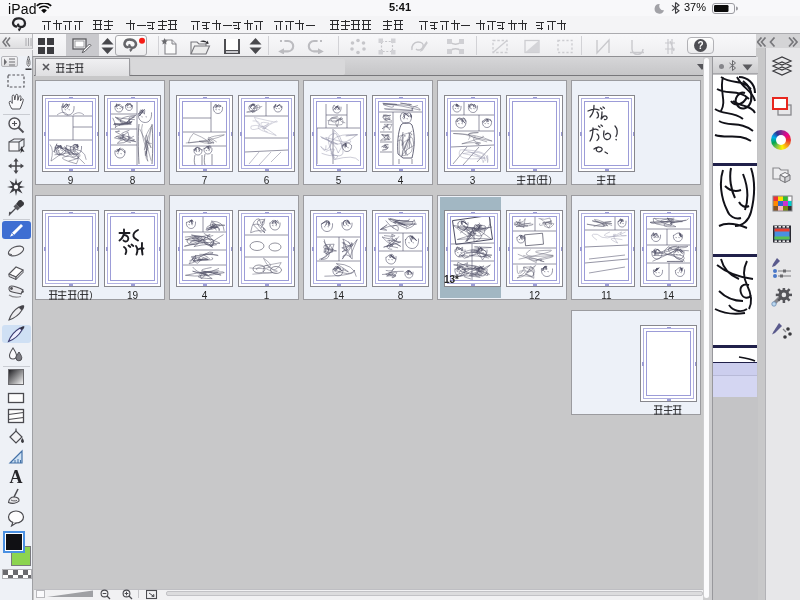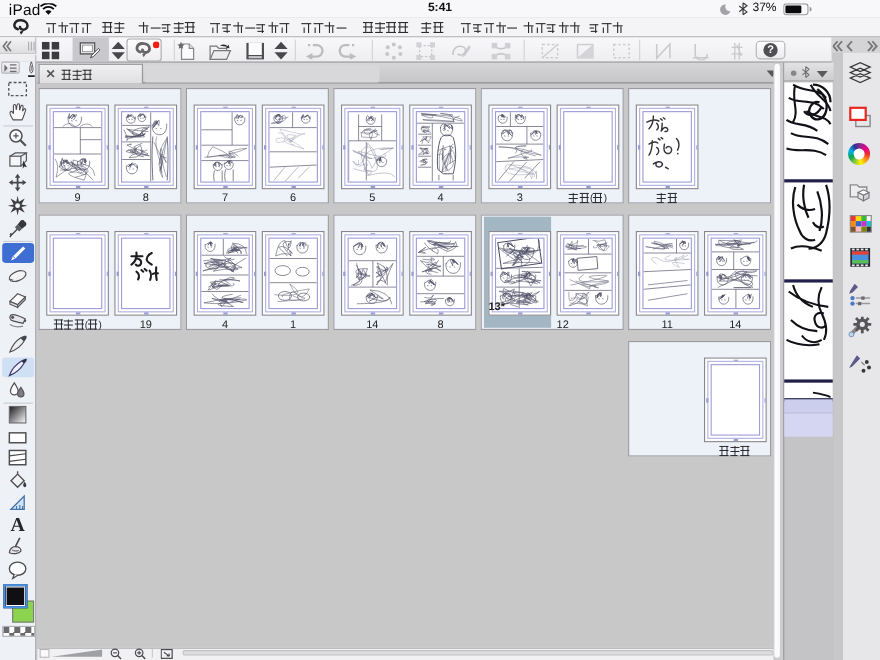--- a/index.html
+++ b/index.html
@@ -750,21 +750,21 @@
       <path d="M4.0 20.8 Q7.7 14.9 11.3 22.3 Q11.8 14.9 9.0 22.1 Q4.5 15.4 8.9 20.6 Q8.6 14.9 7.8 21.6 Q6.4 16.1 11.1 19.8" fill="none" stroke="#4a4a62" stroke-width="0.55"></path>
       <path d="M5.8 22.4 l1.3 .3 M8.4 22.4 l1.3 .3" stroke="#4a4a62" stroke-width="0.55"></path>
       <path d="M28.5 51.0 C27.7 57.3 31.2 59.5 33.8 59.5 C37.3 59.5 40.0 56.8 39.5 51.5" fill="none" stroke="#50506a" stroke-width="0.6"></path>
       <path d="M28.5 52.4 Q36.0 45.6 29.4 53.4 Q32.6 45.3 33.1 53.0 Q34.7 45.8 29.8 51.9 Q38.3 45.3 29.7 54.0 Q31.3 46.6 34.3 52.2" fill="none" stroke="#4a4a62" stroke-width="0.55"></path>
       <path d="M31.0 54.5 l1.3 .3 M34.5 54.5 l1.3 .3" stroke="#4a4a62" stroke-width="0.55"></path>
       <path d="M10.3 38.4 Q23.2 41.8 31.2 44.7 Q24.2 43.9 28.9 43.2 Q6.5 39.0 21.8 43.7 Q39.9 40.8 40.4 39.2 Q19.9 41.6 23.3 45.6 Q8.9 38.7 4.8 37.2" fill="none" stroke="#54546a" stroke-width="0.45"></path>
       <path d="M17.6 32.7 Q2.7 41.8 40.2 38.4 Q5.9 33.9 38.2 33.2 Q41.5 34.8 5.7 42.2" fill="none" stroke="#54546a" stroke-width="0.45"></path>
       <path d="M5.5 58.4 Q10.2 58.7 19.4 59.6 Q4.3 53.2 20.9 61.3 Q20.5 48.6 17.3 49.4 Q15.8 59.2 4.1 61.0 Q19.2 51.6 6.2 54.3" fill="none" stroke="#54546a" stroke-width="0.45"></path>
       <path d="M4.1 48.3 Q4.0 59.2 6.0 55.8 Q8.8 57.6 11.3 50.0 Q24.6 55.5 19.6 59.3 Q26.6 48.2 10.2 50.1 Q14.5 60.2 22.6 48.5 Q5.9 59.5 19.3 53.5" fill="none" stroke="#54546a" stroke-width="0.45"></path>
     </svg>
-    <div class="abs" style="left:506px;top:290px;width:57px;text-align:left;font-size:10px;font-weight:normal;color:#222">12</div>
+    <div class="abs" style="left:506px;top:290px;width:57px;text-align:center;font-size:10px;font-weight:normal;color:#222">12</div>
 <div class="abs" style="left:571px;top:195px;width:130px;height:105px;background:#edf1f8;border:1px solid #9b9b9f"></div>
 <div class="abs" style="left:578px;top:210px;width:57px;height:77px;background:#fff;border:1px solid #87878d"></div>
     <div class="abs" style="left:581px;top:213px;width:51px;height:71px;border:1px solid #b0b0e0"></div>
     <div class="abs" style="left:584px;top:216px;width:45px;height:65px;border:1px solid #9c9cd8"></div>
     <div class="abs" style="left:605.0px;top:211.5px;width:4.0px;height:1.5px;background:#9c9cd4"></div>
     <div class="abs" style="left:605.0px;top:284.0px;width:4.0px;height:1.5px;background:#9c9cd4"></div>
     <div class="abs" style="left:580.0px;top:246.5px;width:1.5px;height:4.0px;background:#9c9cd4"></div>
     <div class="abs" style="left:632.5px;top:246.5px;width:1.5px;height:4.0px;background:#9c9cd4"></div>
     <svg class="abs" style="left:585px;top:217px" width="43" height="63" viewBox="0 0 43 63">
       <path d="M0.0 13.0 L43.0 13.0" stroke="#5a5a72" stroke-width="0.65"></path>

